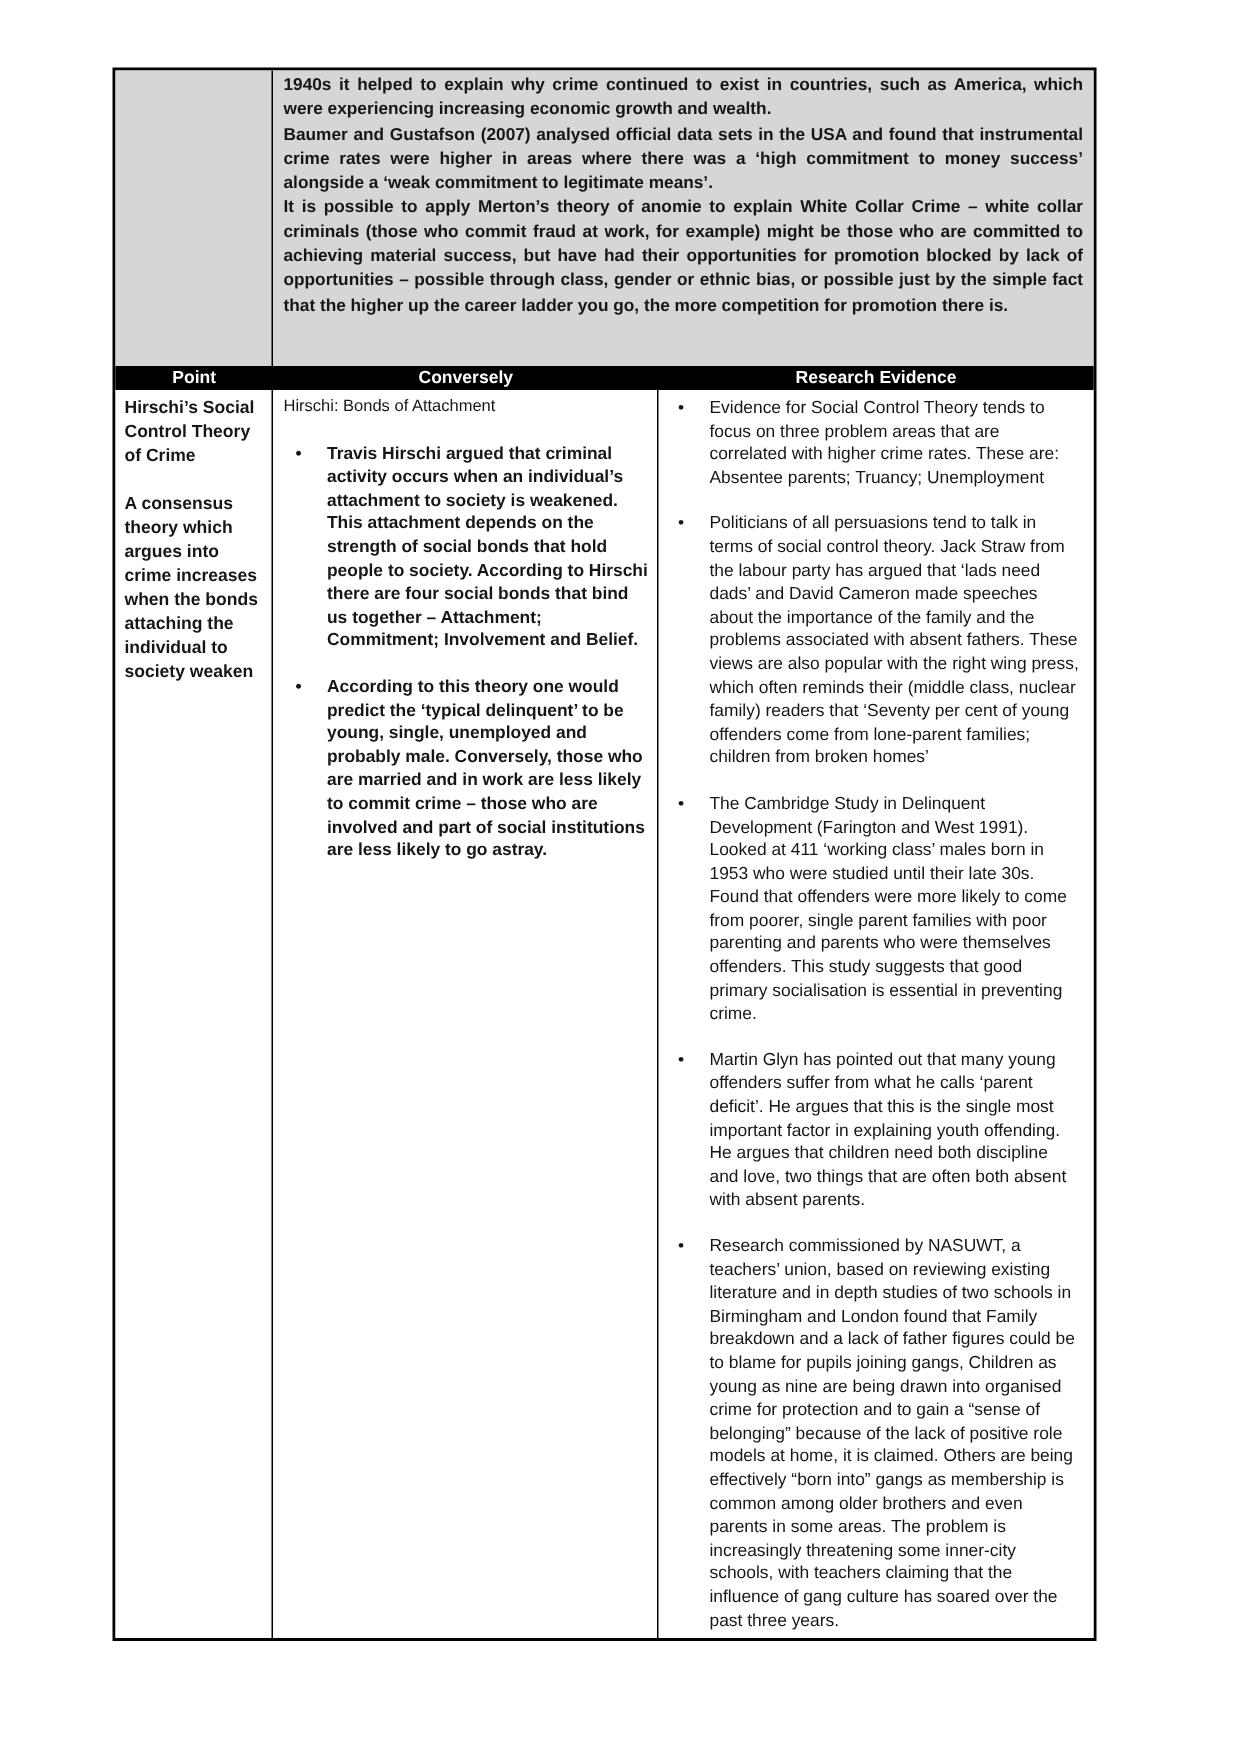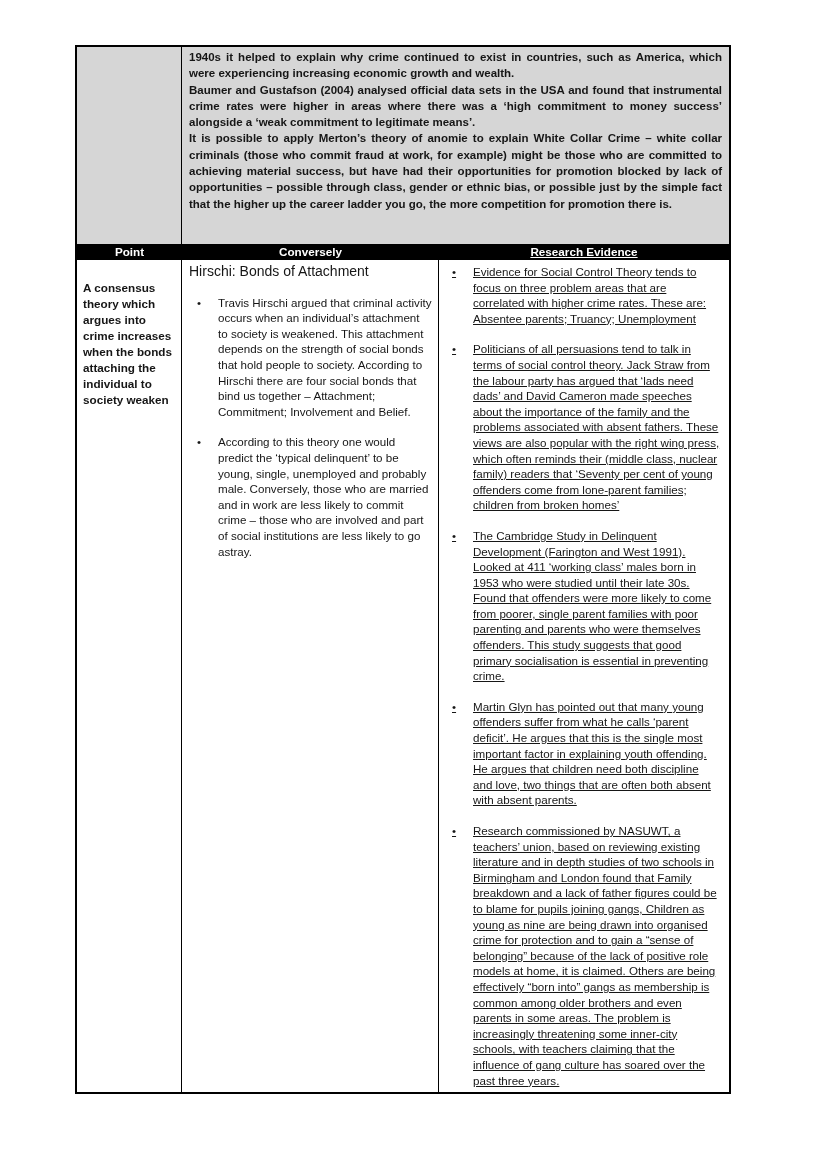--- a/index.html
+++ b/index.html
@@ -14,21 +14,21 @@
     position:absolute;
     left:42px; top:45px;
     width:656px;
     border:2px solid #000;
     margin-left:33px;
   }
   .row { display:flex; }
   .cell { overflow:hidden; }
   .col-point  { width:105px; flex:0 0 105px; border-right:1px solid #000; }
   .col-expl   { width:257px; flex:0 0 257px; border-right:1px solid #000; }
-  .col-res    { flex:1 1 auto;text-decoration:underline; }
+  .col-res    { flex:1 1 auto; }
   .col-wide   { flex:1 1 auto; }
 
   
   .top-row { background:#d6d6d6; min-height:197px; }
   .top-row .col-wide { padding:2px 7px 2px 7px; }
   .intro-par {
     font-size:11.5px;
     font-weight:bold;
     line-height:16.3px;
     text-align:justify;
@@ -45,60 +45,61 @@
   
   .body-row { background:#fff; min-height:726px; align-items:stretch; }
 
   .point-cell { padding:4px 5px 4px 6px; }
   .point-title, .point-subtitle {
     font-size:11.7px; font-weight:bold; line-height:16px;
   }
   .point-subtitle { margin-top:16px; }
 
   .expl-cell { padding:4px 6px 4px 7px; }
-  .expl-heading { font-size:14px; line-height:15.6px; }
+  .expl-heading { font-size:11px; line-height:15.6px; }
 
   .res-cell { padding:4px 8px 4px 13px; }
 
   .bullet-item { display:flex; margin-top:15px; }
-  .expl-cell .bullet-item { padding-left:8px; }
+  .expl-cell .bullet-item { padding-left:8px;font-weight:bold; }
   .res-cell .bullet-item:first-child { margin-top:0;justify-content:center; }
   .bullet-marker {
     flex:0 0 21px; width:21px;
     font-size:11.6px; line-height:15.6px;
   }
   .bullet-marker::before { content:"\2022"; }
   .bullet-text {
     flex:1 1 auto;
     font-size:11.6px; line-height:15.6px;
   }
 </style>
 </head>
 <body>
 
 <div class="doc-table">
 
   <div class="row top-row">
     <div class="cell col-point"></div>
     <div class="cell col-wide">
       <p class="intro-par">1940s it helped to explain why crime continued to exist in countries, such as America, which were experiencing increasing economic growth and wealth.</p>
-      <p class="intro-par">Baumer and Gustafson (2004) analysed official data sets in the USA and found that instrumental crime rates were higher in areas where there was a ‘high commitment to money success’ alongside a ‘weak commitment to legitimate means’.</p>
+      <p class="intro-par">Baumer and Gustafson (2007) analysed official data sets in the USA and found that instrumental crime rates were higher in areas where there was a ‘high commitment to money success’ alongside a ‘weak commitment to legitimate means’.</p>
       <p class="intro-par">It is possible to apply Merton’s theory of anomie to explain White Collar Crime – white collar criminals (those who commit fraud at work, for example) might be those who are committed to achieving material success, but have had their opportunities for promotion blocked by lack of opportunities – possible through class, gender or ethnic bias, or possible just by the simple fact that the higher up the career ladder you go, the more competition for promotion there is.</p>
     </div>
   </div>
 
   <div class="row header-row">
     <div class="cell col-point header-cell">Point</div>
     <div class="cell col-expl header-cell">Conversely</div>
     <div class="cell col-res header-cell">Research Evidence</div>
   </div>
 
   <div class="row body-row">
 
     <div class="cell col-point point-cell">
+      <p class="point-title">Hirschi’s Social Control Theory of Crime</p>
       <p class="point-subtitle">A consensus theory which argues into crime increases when the bonds attaching the individual to society weaken</p>
     </div>
 
     <div class="cell col-expl expl-cell">
       <p class="expl-heading">Hirschi: Bonds of Attachment</p>
       <div class="bullet-item">
         <span class="bullet-marker"></span>
         <span class="bullet-text">Travis Hirschi argued that criminal activity occurs when an individual’s attachment to society is weakened. This attachment depends on the strength of social bonds that hold people to society. According to Hirschi there are four social bonds that bind us together – Attachment; Commitment; Involvement and Belief.</span>
       </div>
       <div class="bullet-item">

